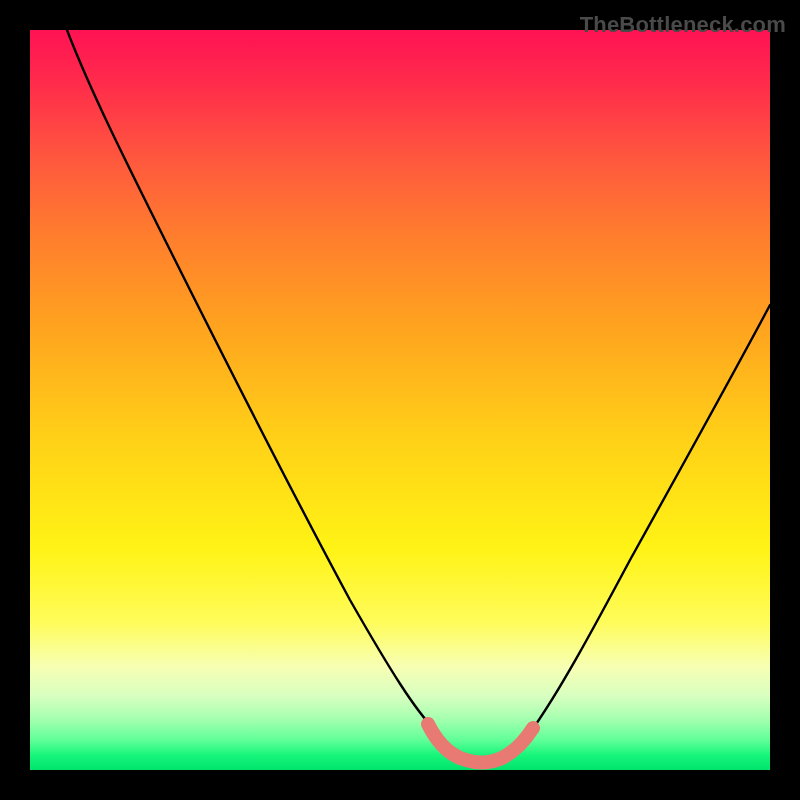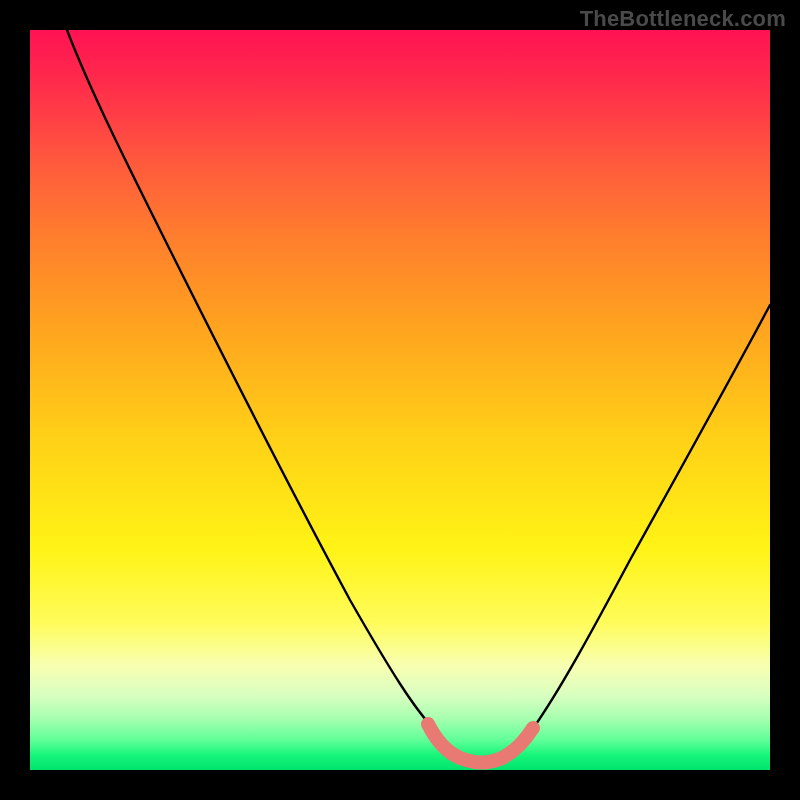--- a/index.html
+++ b/index.html
@@ -12,21 +12,21 @@
     overflow: hidden;
   }
   .frame {
     position: relative;
     width: 800px;
     height: 800px;
     background: #000;
   }
   .watermark {
     position: absolute;
-    top: 6px;
+    top: 12px;
     right: 14px;
     color: #4a4a4a;
     font-size: 22px;
     font-weight: 600;
     letter-spacing: 0.2px;
     z-index: 5;
   }
   .plot-area {
     position: absolute;
     left: 30px;

